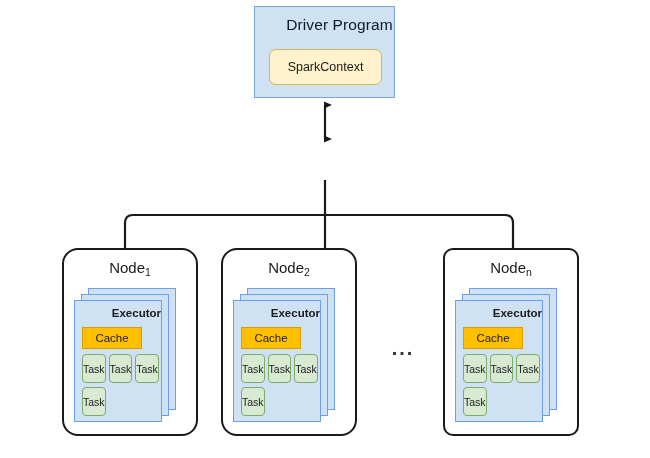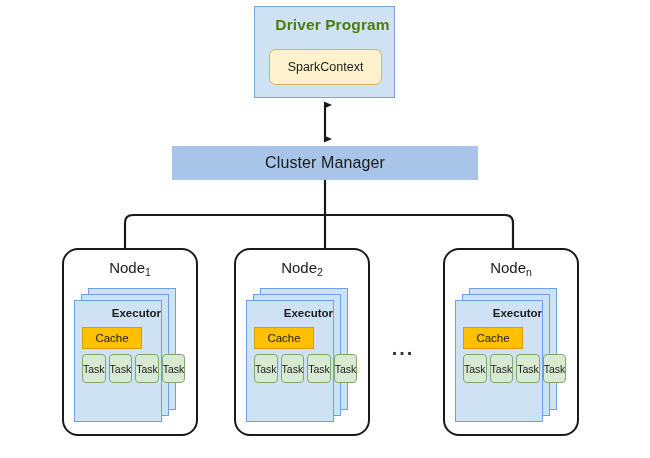--- a/index.html
+++ b/index.html
@@ -32,28 +32,27 @@
     left: 254px;
     top: 6px;
     width: 141px;
     height: 92px;
     background: #cfe2f3;
     border: 1.5px solid #7ba4d9;
     box-sizing: border-box;
   }
   .driver-title {
     position: absolute;
-    left: 8px;
+    left: 15px;
     top: 9px;
     width: 100%;
     text-align: center;
     font-size: 15.5px;
-    color: #4d7c0f;
+    color: #0f172a;
     letter-spacing: .1px;
-    font-weight: bold;
   }
   .sparkcontext-box {
     position: absolute;
     left: 14px;
     top: 42px;
     width: 113px;
     height: 36px;
     background: #fff2cc;
     border: 1.5px solid #d6b656;
     border-radius: 7px;
@@ -91,22 +90,22 @@
     position: absolute;
     top: 248px;
     width: 136px;
     height: 188px;
     background: #ffffff;
     border: 2.4px solid #1a1a1a;
     border-radius: 16px;
     box-sizing: border-box;
   }
   .node-1 { left: 62px; }
-  .node-2 { left: 234px; }
-  .node-3 { left: 443px; }
+  .node-2 { left: 221px; }
+  .node-3 { left: 443px; border-radius: 10px; }
 
   .node-title {
     position: absolute;
     left: 0;
     top: 9px;
     width: 100%;
     text-align: center;
     font-size: 15px;
     color: #1a1a1a;
   }
@@ -180,21 +179,21 @@
     font-size: 11.5px;
     color: #1a1a1a;
   }
   .task-grid {
     position: absolute;
     left: 7px;
     top: 53px;
     width: 72px;
     height: 62px;
     display: grid;
-    grid-template-columns: 1fr 1fr 1fr 1fr;
+    grid-template-columns: 1fr 1fr 1fr;
     grid-template-rows: 1fr 1fr;
     gap: 4px 3px;
   }
   .task-box {
     background: #d9ead3;
     border: 1.2px solid #7fa86b;
     border-radius: 4px;
     box-sizing: border-box;
     display: flex;
     align-items: center;
@@ -245,23 +244,20 @@
     </g>
   </svg>
 
   <div class="driver-box">
     <div class="driver-title">Driver Program</div>
     <div class="sparkcontext-box">
       <span class="sparkcontext-label">SparkContext</span>
     </div>
   </div>
 
-  <div class="cluster-bar">
-    <span class="cluster-label">Cluster Manager</span>
-  </div>
 
   <div class="node-box node-1">
     <div class="node-title">
       <span>Node</span><sub>1</sub>
     </div>
     <div class="exec-stack">
       <div class="exec-card-shadow layer-back"></div>
       <div class="exec-card-shadow layer-mid"></div>
       <div class="exec-card">
         <div class="exec-title">Executor</div>

